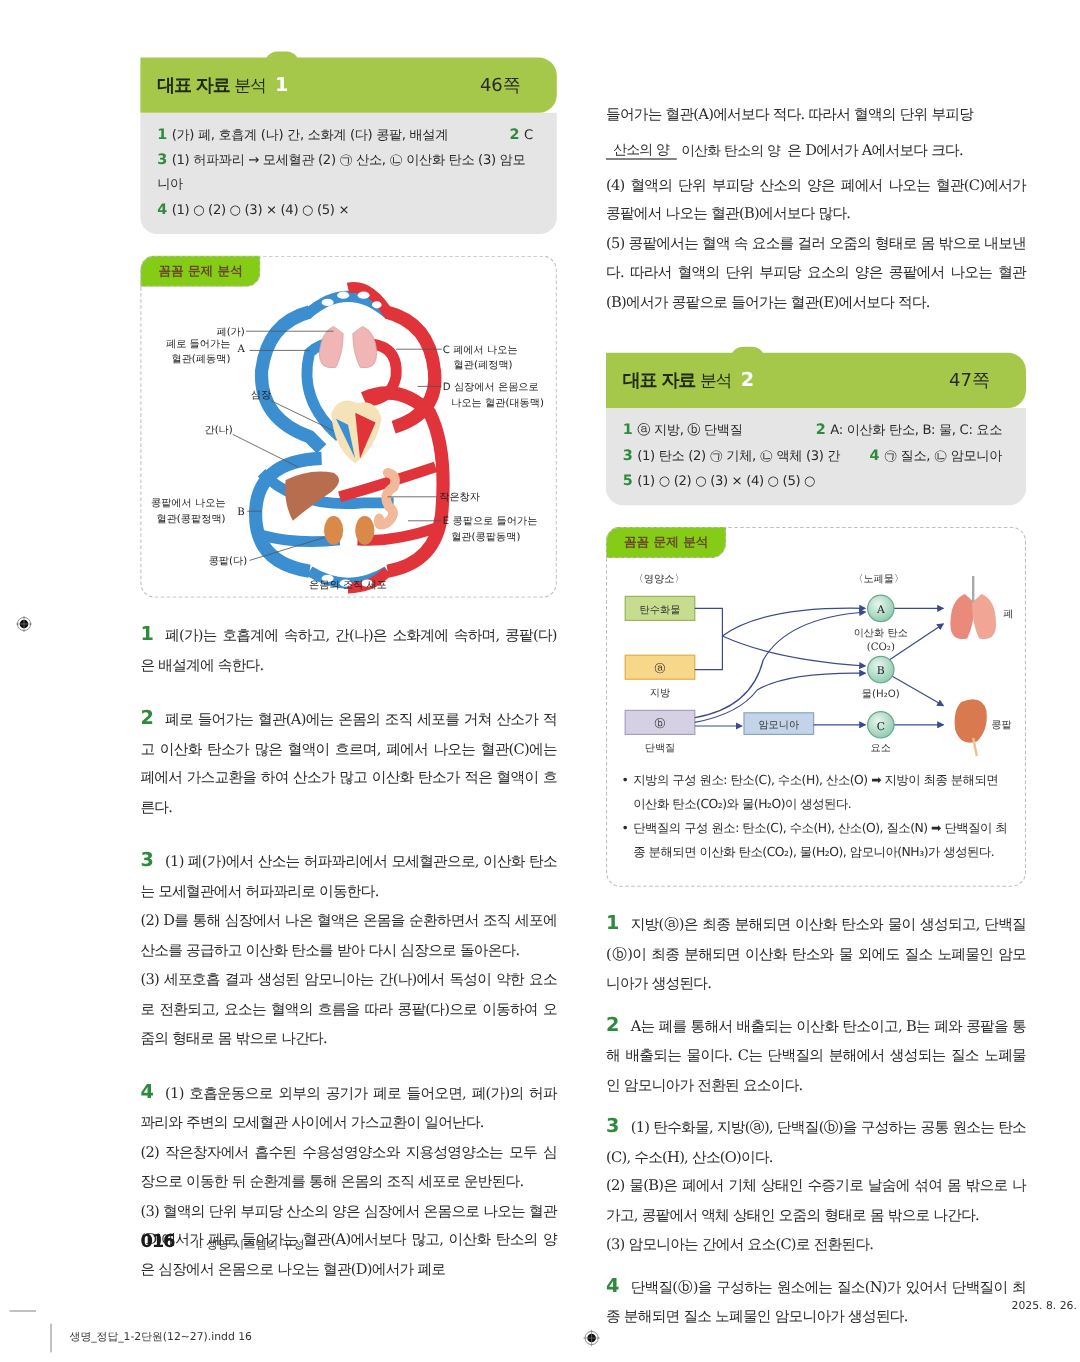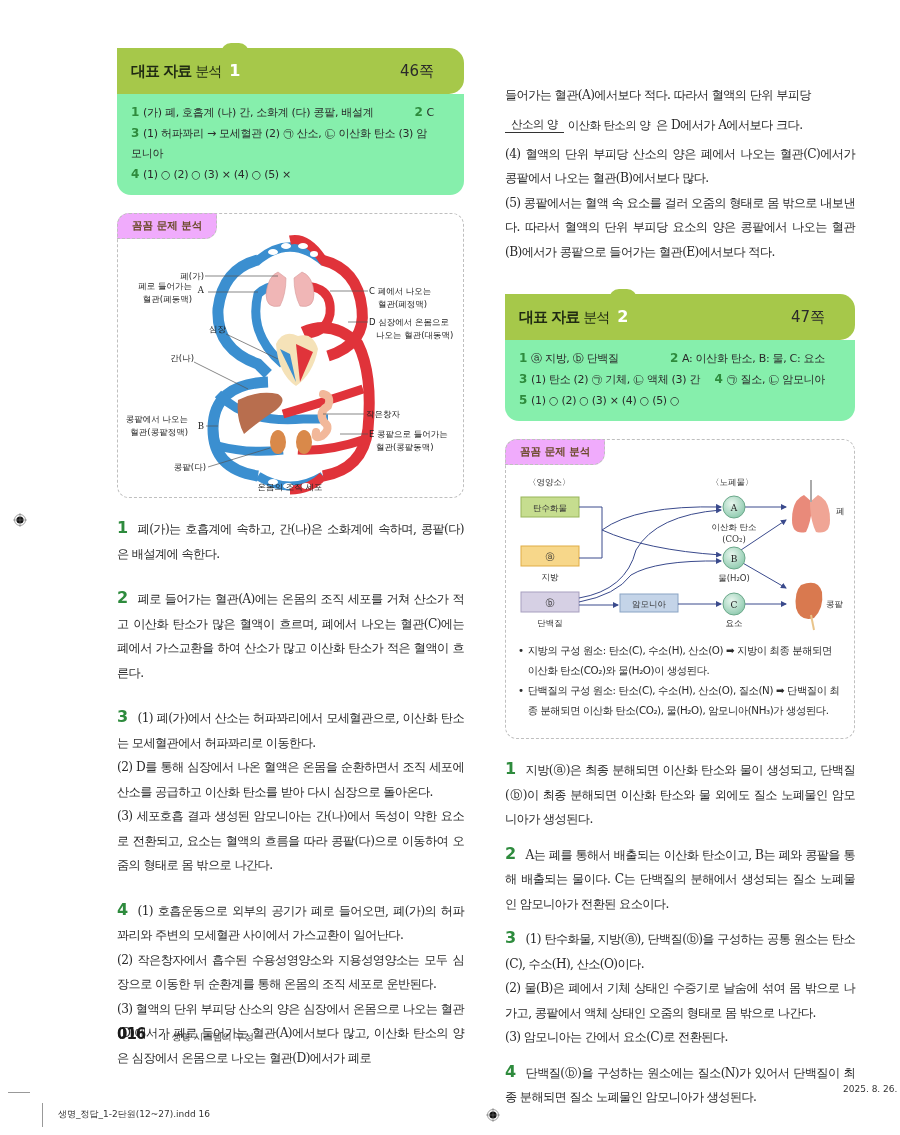--- a/index.html
+++ b/index.html
@@ -20,36 +20,36 @@
     position: absolute; left: 104px; top: -5px; width: 28px; height: 10px;
     background: #a6c84a; border-radius: 14px 14px 0 0;
   }
   .sec-title { display: flex; align-items: baseline; gap: 2px; }
   .sec-title .t-main { font-weight: bold; font-size: 15px; color: #1f2a12; letter-spacing: -1px; }
   .sec-title .t-sub { font-size: 14px; color: #1f2a12; letter-spacing: -1px; margin-left: 2px; }
   .sec-title .t-num { font-weight: bold; font-size: 16px; color: #ffffff; margin-left: 6px; }
   .sec-page { font-size: 15px; color: #2a2a2a; }
 
   .ans-box {
-    background: #86efac; border-radius: 0 0 14px 14px;
-    padding: 8px 30px 10px 14px; font-size: 11px; line-height: 20px;
+    background: #e5e5e5; border-radius: 0 0 14px 14px;
+    padding: 8px 20px 10px 14px; font-size: 11px; line-height: 20px;
     letter-spacing: -0.3px;
   }
   .ans-row { display: flex; justify-content: space-between; }
   .ans-row .n { color: #2e8b3d; font-weight: bold; font-size: 12px; margin-right: 4px; }
 
   
   .analysis {
     position: relative; border: 1px dashed #bfbfbf; border-radius: 12px;
     margin-top: 18px;
   }
   .analysis .a-label {
     position: absolute; left: -1px; top: -1px; height: 26px; padding: 0 14px;
     border: 1px dashed #bfbfbf; border-radius: 12px 0 12px 0;
-    background: #f0abfc; font-size: 10.5px; color: #6b4a2a; font-weight: bold;
+    background: #84cc16; font-size: 10.5px; color: #6b4a2a; font-weight: bold;
     display: flex; align-items: center;
   }
 
   
   .exp { font-family: "DejaVu Serif", serif; font-size: 12.2px; line-height: 24.5px; letter-spacing: -0.6px; text-align: justify; color: #2a2a2a; margin-top: 38px; }
   .exp .big { font-family: "DejaVu Sans", sans-serif; color: #2e8b3d; font-weight: bold; font-size: 16px; margin-right: 10px; }
   .exp p { margin: 0; }
   .exp-block { margin-bottom: 20px; }
 
   .frac { display: inline-flex; flex-direction: row; align-items: center; vertical-align: middle; margin-right: 2px; font-size: 11.5px; line-height: 15px; }

